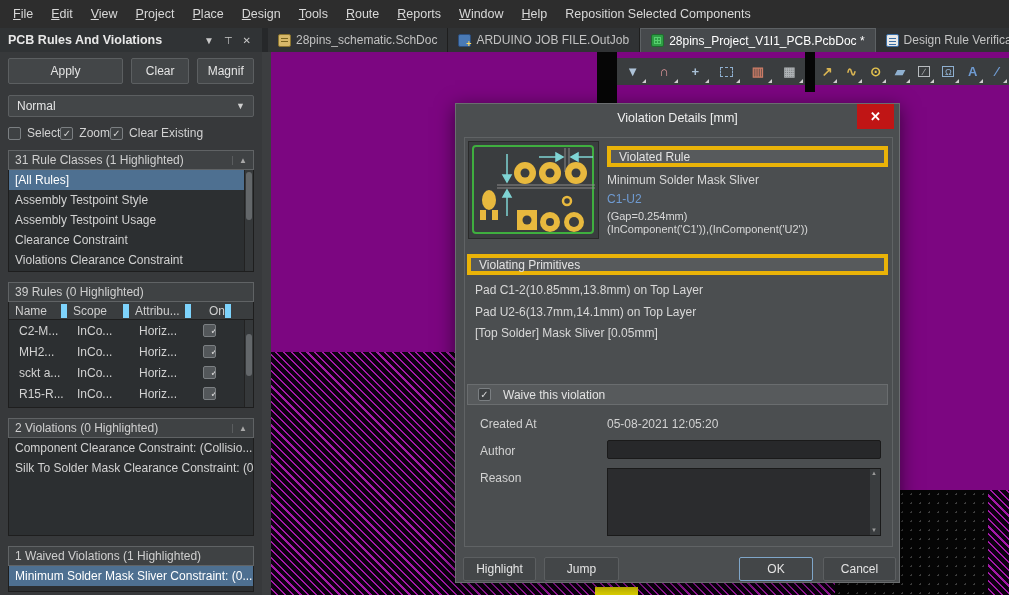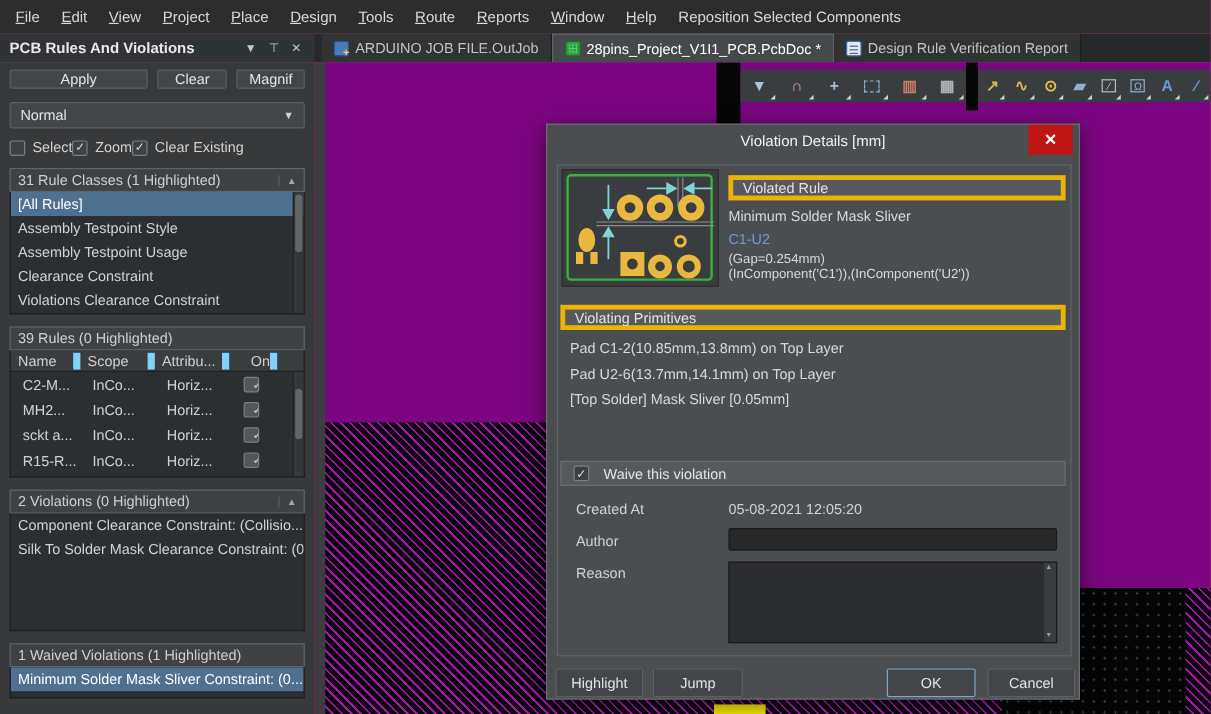--- a/index.html
+++ b/index.html
@@ -1,18 +1,18 @@
 <!DOCTYPE html>
 <html><head>
 <meta charset="utf-8">
 <style>
   * { margin:0; padding:0; box-sizing:border-box; }
   html,body { width:1009px; height:595px; overflow:hidden; background:#2d2d2d;
               font-family:"Liberation Sans", sans-serif; }
-  #app { position:relative; width:1009px; height:595px; background:#ec4899;text-decoration:underline; }
+  #app { position:relative; width:1009px; height:595px; background:#3b82f6;text-decoration:underline; }
 
   
   #menubar { position:absolute; left:0; top:0; width:1009px; height:28px;
              background:#2d2d2d; display:flex; align-items:center; padding-left:4px; }
   .menu-item { color:#d8d8d8; font-size:12.5px; padding:0 9px; line-height:28px; display:inline-block; }
   .menu-item::first-letter { text-decoration:underline; }
   .menu-item.no-ul::first-letter { text-decoration:none; }
 
   
   #tabrow { position:absolute; left:0; top:28px; width:1009px; height:24px; background:#26282a; display:flex; }
@@ -32,21 +32,21 @@
   .pcb-doc-icon { background:#2f9e45; border:1px solid #1d6b2c; }
   .pcb-doc-icon::after{ content:""; position:absolute; left:2px; top:2px; width:7px; height:7px;
       background:linear-gradient(#57d06e 1px, transparent 1px), linear-gradient(90deg,#57d06e 1px, transparent 1px);
       background-size:3px 3px; }
   .report-doc-icon { background:#e8e8e8; border:1px solid #3a6ea5; }
   .report-doc-icon::after{ content:""; position:absolute; left:2px; top:3px; width:7px; height:1px; background:#3a6ea5; box-shadow:0 3px 0 #3a6ea5, 0 6px 0 #3a6ea5; }
 
   
   #panel { position:absolute; left:0; top:52px; width:262px; height:543px; background:#37393b; padding:6px 8px 0 8px; }
   .btn { background:#434648; border:1px solid #5c5f61; border-radius:2px; color:#e4e4e4;
-         font-size:12px; height:16px; display:inline-flex; align-items:center; justify-content:center;
+         font-size:12px; height:26px; display:inline-flex; align-items:center; justify-content:center;
          font-family:"Liberation Sans", sans-serif; overflow:hidden; white-space:nowrap; }
   #panel-buttons { display:flex; gap:8px; }
   #apply-btn { width:118px; } #clear-btn { width:60px; } #magnify-btn { width:58px; }
   #mode-dropdown { margin-top:11px; height:22px; background:#434648; border:1px solid #5c5f61; border-radius:2px;
          color:#e4e4e4; font-size:12px; display:flex; align-items:center; padding:0 8px; }
   #mode-dropdown .dd-arrow { margin-left:auto; font-size:9px; color:#cfcfcf; }
   #cb-row { margin-top:9px; display:flex; align-items:center; }
   .cb-item { display:flex; align-items:center; gap:6px; color:#d2d2d2; font-size:12px; }
   .cb { width:13px; height:13px; background:#3e4143; border:1px solid #7b7f82; border-radius:2px;
         display:inline-flex; align-items:center; justify-content:center; font-size:10px; color:#d6d6d6; flex:none; }
@@ -155,20 +155,24 @@
 
   <div id="tabrow">
     <div id="panel-header">
       <span id="panel-title">PCB Rules And Violations</span>
       <span class="ph-icon">▼</span>
       <span class="ph-icon">⊤</span>
       <span class="ph-icon">✕</span>
     </div>
     <div id="tabs">
         <div class="tab">
+          <span class="tab-icon schematic-doc-icon"></span>
+          <span class="tab-label">28pins_schematic.SchDoc</span>
+        </div>
+        <div class="tab">
           <span class="tab-icon outjob-doc-icon"></span>
           <span class="tab-label">ARDUINO JOB FILE.OutJob</span>
         </div>
         <div class="tab active">
           <span class="tab-icon pcb-doc-icon"></span>
           <span class="tab-label">28pins_Project_V1I1_PCB.PcbDoc *</span>
         </div>
         <div class="tab">
           <span class="tab-icon report-doc-icon"></span>
           <span class="tab-label">Design Rule Verification Report</span>

